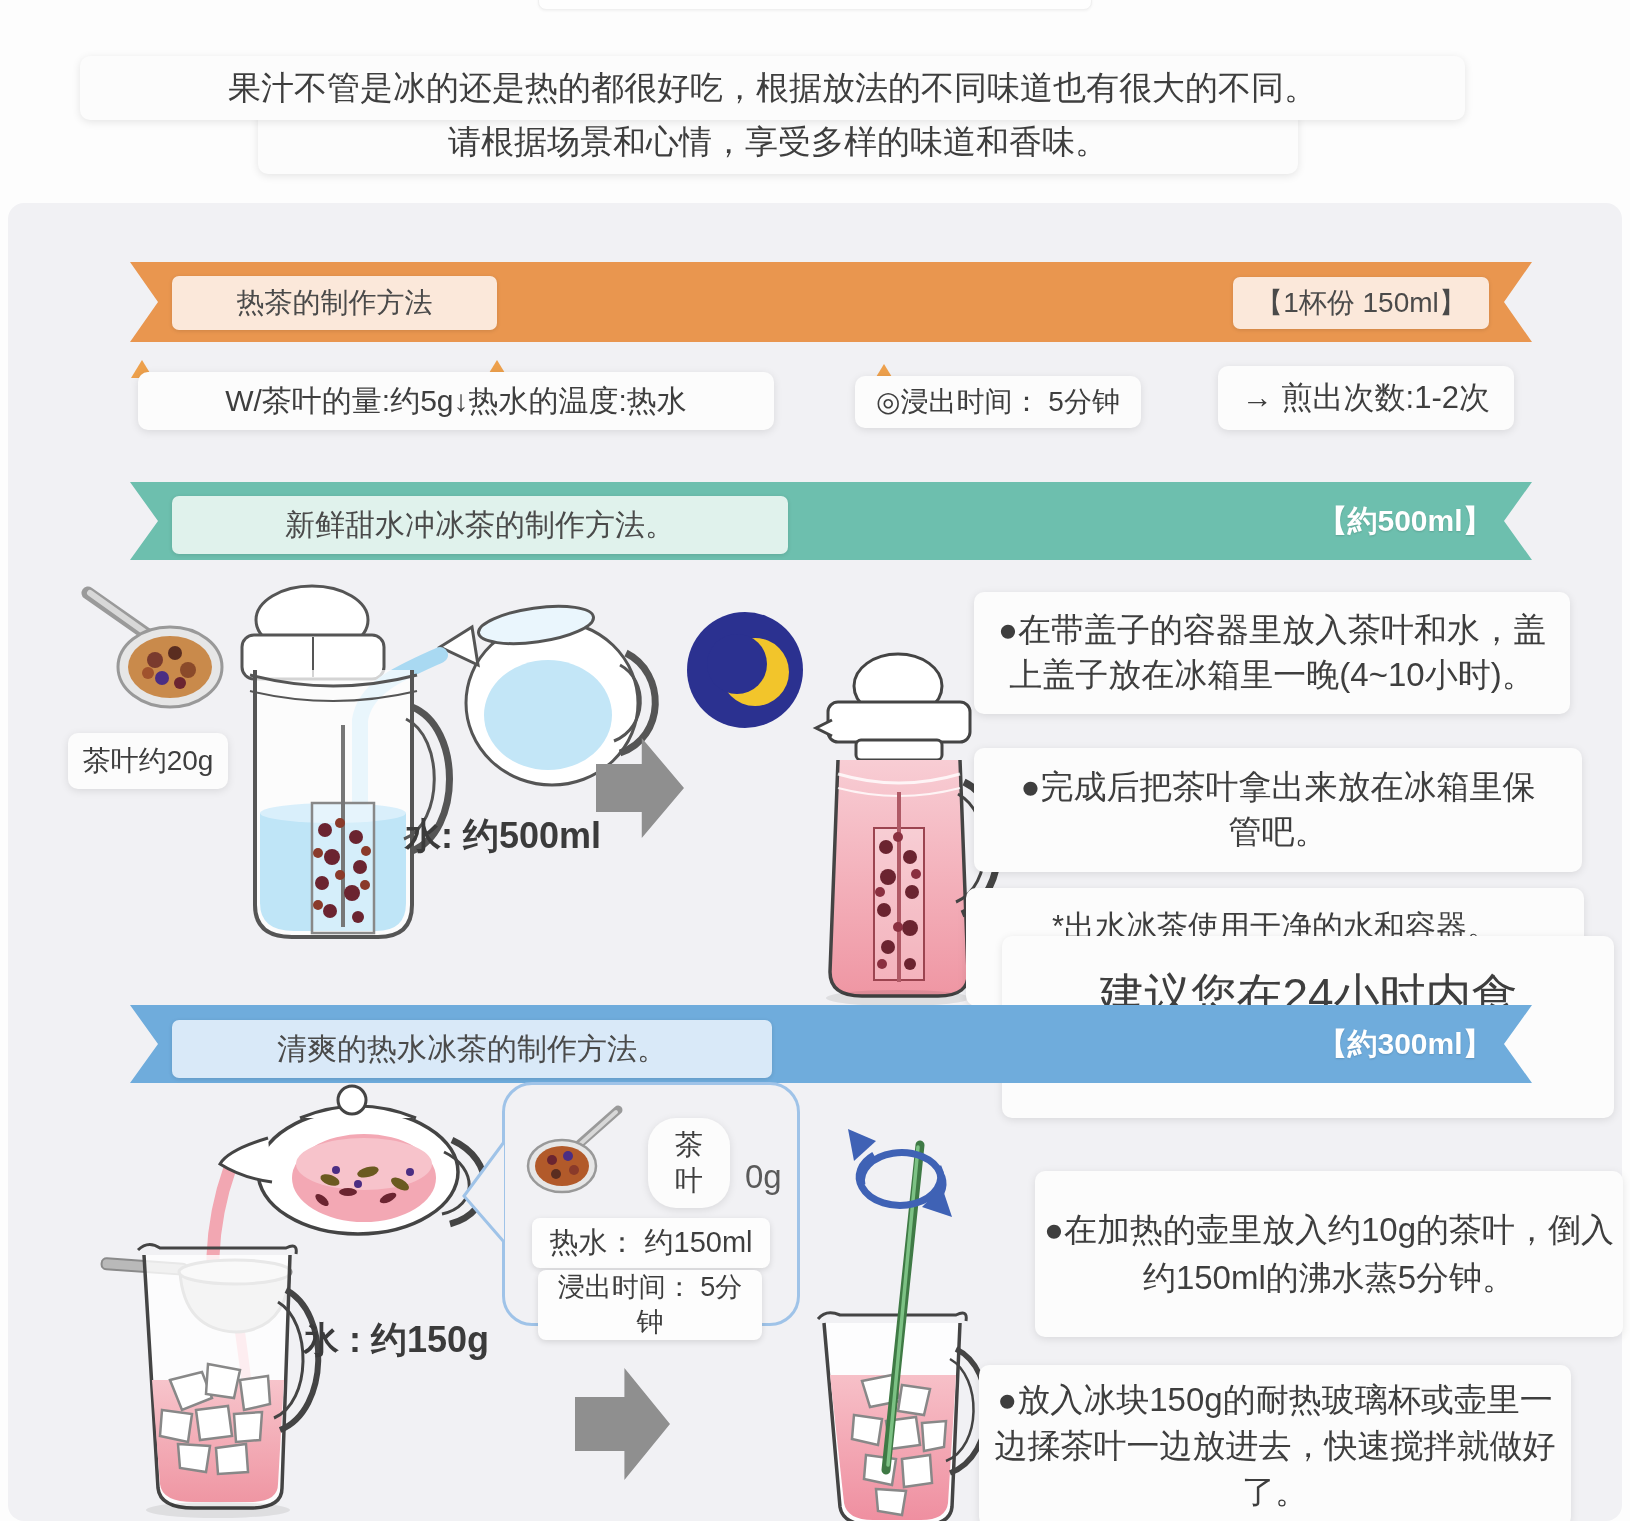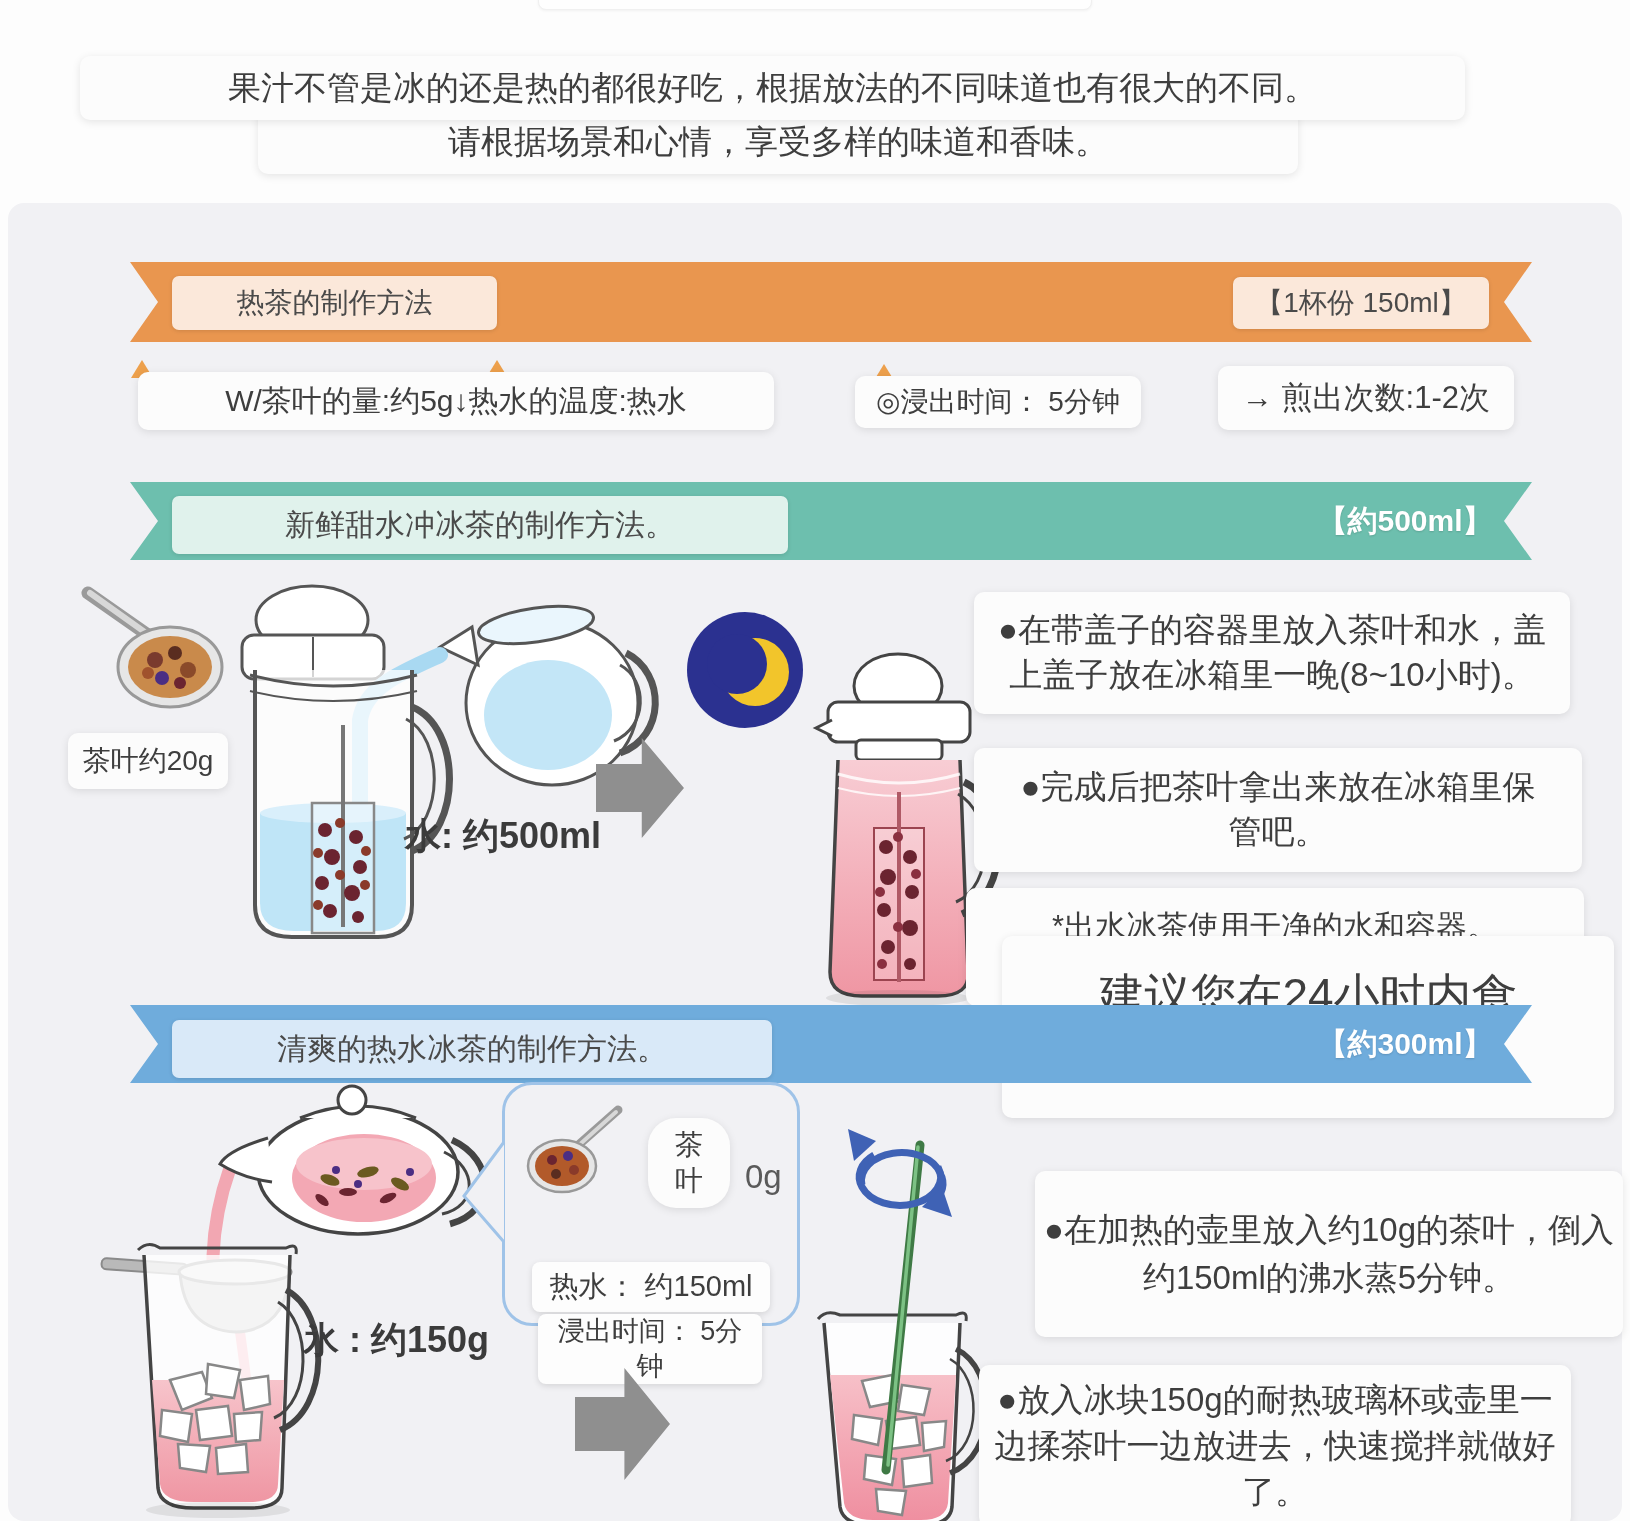--- a/index.html
+++ b/index.html
@@ -7,21 +7,21 @@
   .stage{position:relative;width:1630px;height:1534px;background:#fdfdfd;overflow:hidden;}
   .abs{position:absolute;}
   .card{background:#fcfcfc;border-radius:10px;box-shadow:0 2px 8px rgba(0,0,0,.10);}
   .ctr{display:flex;align-items:center;justify-content:center;text-align:center;}
   .panel{background:#f1f1f4;border-radius:16px;}
   .ribbon{clip-path:polygon(0 0,100% 0,calc(100% - 28px) 50%,100% 100%,0 100%,28px 50%);}
   .ribbon-label{border-radius:7px;white-space:nowrap;box-shadow:0 1px 4px rgba(0,0,0,.12);}
   .vol{color:#ffffff;font-weight:bold;font-size:30px;text-shadow:0 1px 2px rgba(0,0,0,.15);}
   .tip{width:22px;height:18px;background:#eda04c;clip-path:polygon(50% 0,100% 100%,0 100%);}
   .arrow-right{background:#8f8f8f;clip-path:polygon(0 26%,52% 26%,52% 0,100% 50%,52% 100%,52% 74%,0 74%);}
-  .smallbox{background:#fdfdfd;border-radius:8px;box-shadow:0 2px 6px rgba(0,0,0,.12);margin-top:44px;}
+  .smallbox{background:#fdfdfd;border-radius:8px;box-shadow:0 2px 6px rgba(0,0,0,.12);}
   .bubble{background:#f1f1f4;border:3px solid #9fc3e8;border-radius:30px;}
   svg{display:block;}
 </style>
 </head>
 <body>
 
 <div class="stage">
 
   <div class="abs" style="left:538px;top:-28px;width:552px;height:36px;background:#fefefe;border:1px solid #f0f0f0;border-radius:8px;box-shadow:0 1px 3px rgba(0,0,0,.05);"></div>
 
@@ -176,21 +176,21 @@
         <circle cx="118" cy="232" r="5"></circle>
       <circle cx="100" cy="285" r="5"></circle>
         <circle cx="84" cy="322" r="5"></circle>
     </g>
     <path d="M166,140 C212,162 212,252 164,272" fill="none" stroke="#444" stroke-width="7"></path>
     <path d="M160,152 C196,172 196,244 158,260" fill="none" stroke="#444" stroke-width="3"></path>
     <ellipse cx="100" cy="356" rx="72" ry="8" fill="rgba(0,0,0,.08)"></ellipse>
   </svg>
 
   <div class="abs card ctr" style="left:974px;top:592px;width:596px;height:122px;font-size:33px;line-height:1.35;padding:0 10px;box-sizing:border-box;">
-    <span>●在带盖子的容器里放入茶叶和水，盖上盖子放在冰箱里一晚(8~10小时)。</span>
+    <span>●在带盖子的容器里放入茶叶和水，盖上盖子放在冰箱里一晚(4~10小时)。</span>
   </div>
   <div class="abs card ctr" style="left:974px;top:748px;width:608px;height:124px;font-size:33px;line-height:1.35;padding:0 42px;box-sizing:border-box;">
     <span>●完成后把茶叶拿出来放在冰箱里保管吧。</span>
   </div>
   <div class="abs card" style="left:966px;top:888px;width:618px;height:118px;font-size:31px;text-align:center;padding-top:18px;box-sizing:border-box;">
     <span>*出水冰茶使用干净的水和容器。</span>
   </div>
   <div class="abs card ctr" style="left:1002px;top:936px;width:612px;height:182px;font-size:46px;line-height:1.4;">
     <span style="max-width:470px;display:inline-block;">建议您在24小时内食用。</span>
   </div>

